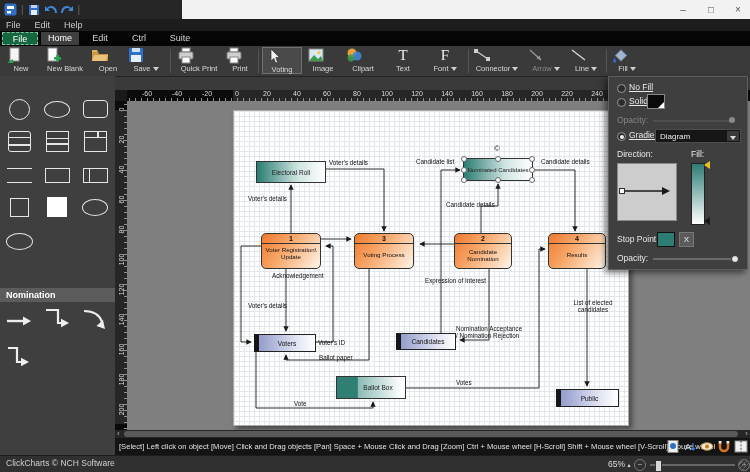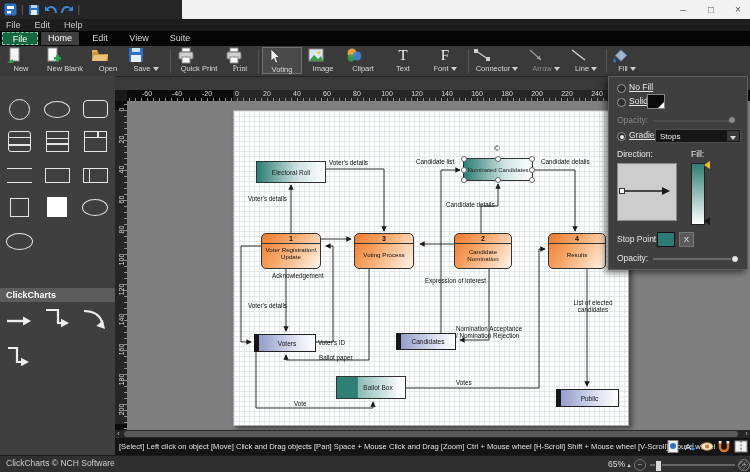--- a/index.html
+++ b/index.html
@@ -135,21 +135,21 @@
   <div class="abs" id="menubar">
     <span>File</span>
     <span>Edit</span>
     <span>Help</span>
   </div>
 
   <div class="abs" id="tabrow">
     <div class="abs rtab" id="tab-file">File</div>
     <div class="abs rtab" id="tab-home">Home</div>
     <div class="abs rtab" id="tab-edit">Edit</div>
-    <div class="abs rtab" id="tab-view">View</div>
+    <div class="abs rtab" id="tab-view">Ctrl</div>
     <div class="abs rtab" id="tab-suite">Suite</div>
     <div class="abs" style="left:671px;top:33px;">
         <svg width="12" height="11">
           <path d="M1 5h2v5H1zM4 10h4.5c.8 0 1.3-.4 1.4-1l.9-3c.1-.6-.3-1-1-1H7.5l.6-2.6c.1-.6-.2-1-.8-1.1L6.6 1 4 5z" fill="#c9c9c9"></path>
         </svg>
       </div>
     <div class="abs soc" style="left:686px;background:#3b5998;">f</div>
     <div class="abs soc" style="left:700px;background:#1da1f2;">
         <svg width="11" height="11">
           <path d="M1.5 8.5c3.5 1 6.5-1 6.5-4.6.4 0 .9-.4 1-.8-.3.1-.7.1-1-.1.4-.2.6-.5.7-.9-.4.2-.7.3-1.1.3C7 1.5 5.3 2 5.3 3.6v.4C3.8 3.9 2.6 3.2 1.7 2.1c-.5 1-.1 2 .8 2.6-.3 0-.6-.1-.9-.2 0 1 .7 1.7 1.6 1.9-.3.1-.6.1-.9.1.3.8 1 1.3 1.9 1.3-.8.6-1.7.8-2.7.7z" fill="#fff"></path>
@@ -204,21 +204,21 @@
     <div class="tb" style="left:176px;width:46px;">
       <span class="ic">
           <svg width="20" height="17">
             <rect x="6" y="1" width="8" height="4" fill="#fff" stroke="#888"></rect>
             <rect x="3" y="5" width="14" height="7" rx="1" fill="#cfcfcf" stroke="#777"></rect>
             <rect x="6" y="10" width="8" height="6" fill="#fff" stroke="#888"></rect>
           </svg>
         </span>
       <span>Quick Print</span>
     </div>
-    <div class="tb" style="left:224px;width:32px;font-family:Liberation Serif, serif;">
+    <div class="tb" style="left:224px;width:32px;">
       <span class="ic">
           <svg width="20" height="17">
             <rect x="6" y="1" width="8" height="4" fill="#fff" stroke="#888"></rect>
             <rect x="3" y="5" width="14" height="7" rx="1" fill="#cfcfcf" stroke="#777"></rect>
             <rect x="6" y="10" width="8" height="6" fill="#fff" stroke="#888"></rect>
           </svg>
         </span>
       <span>Print</span>
     </div>
     <div class="vsep" style="left:258px;"></div>
@@ -349,21 +349,21 @@
         <div style="width:20px;height:20px;background:#fff;"></div>
       </div>
     <div class="shpcell" style="left:80px;top:118px;">
         <div class="si" style="width:26px;height:17px;border-radius:50%;"></div>
       </div>
 
     <div class="shpcell" style="left:4px;top:152px;">
         <div class="si" style="width:27px;height:17px;border-radius:50%;"></div>
       </div>
 
-    <div class="phdr" style="top:212px;"><span>ClickCharts</span></div>
+    <div class="phdr" style="top:212px;"><span>Nomination</span></div>
     <div class="shpcell" style="left:4px;top:232px;">
         <svg width="26" height="14">
           <path d="M1 7 H19" stroke="#eee" stroke-width="2.4"></path>
           <path d="M25 7 L17 2.5 V11.5 Z" fill="#eee"></path>
         </svg>
       </div>
     <div class="shpcell" style="left:42px;top:230px;">
         <svg width="26" height="22">
           <path d="M2 2 H14 V15 H18" stroke="#eee" stroke-width="2.2" fill="none"></path>
           <path d="M25 15 L17 10.8 V19.2 Z" fill="#eee"></path>
@@ -506,21 +506,21 @@
     <span class="radio" style="left:8px;top:7px;"></span>
     <span class="fp-lbl fp-link" style="left:20px;top:5px;">No Fill</span>
     <span class="radio" style="left:8px;top:21px;"></span>
     <span class="fp-lbl fp-link" style="left:20px;top:19px;">Solid:</span>
     <span id="fp-solid-swatch"></span>
     <span class="fp-lbl" style="left:8px;top:38px;color:#858585;">Opacity:</span>
     <span class="groove" style="left:44px;top:43px;width:82px;background:#4f4f4f;"></span>
     <span class="g-handle" style="left:120px;top:40px;background:#8a8a8a;"></span>
     <span class="radio sel" style="left:8px;top:55px;"></span>
     <span class="fp-lbl fp-link" style="left:20px;top:53px;">Gradient:</span>
-    <div id="fp-select"><span>Stops</span><span class="sarr"><span class="dd" style="margin:0;border-top-color:#ddd;"></span></span></div>
+    <div id="fp-select"><span>Diagram</span><span class="sarr"><span class="dd" style="margin:0;border-top-color:#ddd;"></span></span></div>
     <span class="fp-lbl" style="left:8px;top:72px;">Direction:</span>
     <span class="fp-lbl" style="left:82px;top:72px;">Fill:</span>
     <div id="fp-dirbox">
       <svg width="56" height="54">
           <path d="M4 27 H46" stroke="#1a1a1a" stroke-width="1.4"></path>
           <path d="M52 27 L44 23 V31 Z" fill="#1a1a1a"></path>
           <rect x="1.5" y="24.5" width="5" height="5" fill="#fff" stroke="#333"></rect>
         </svg>
     </div>
     <div id="fp-stopsbar"></div>

